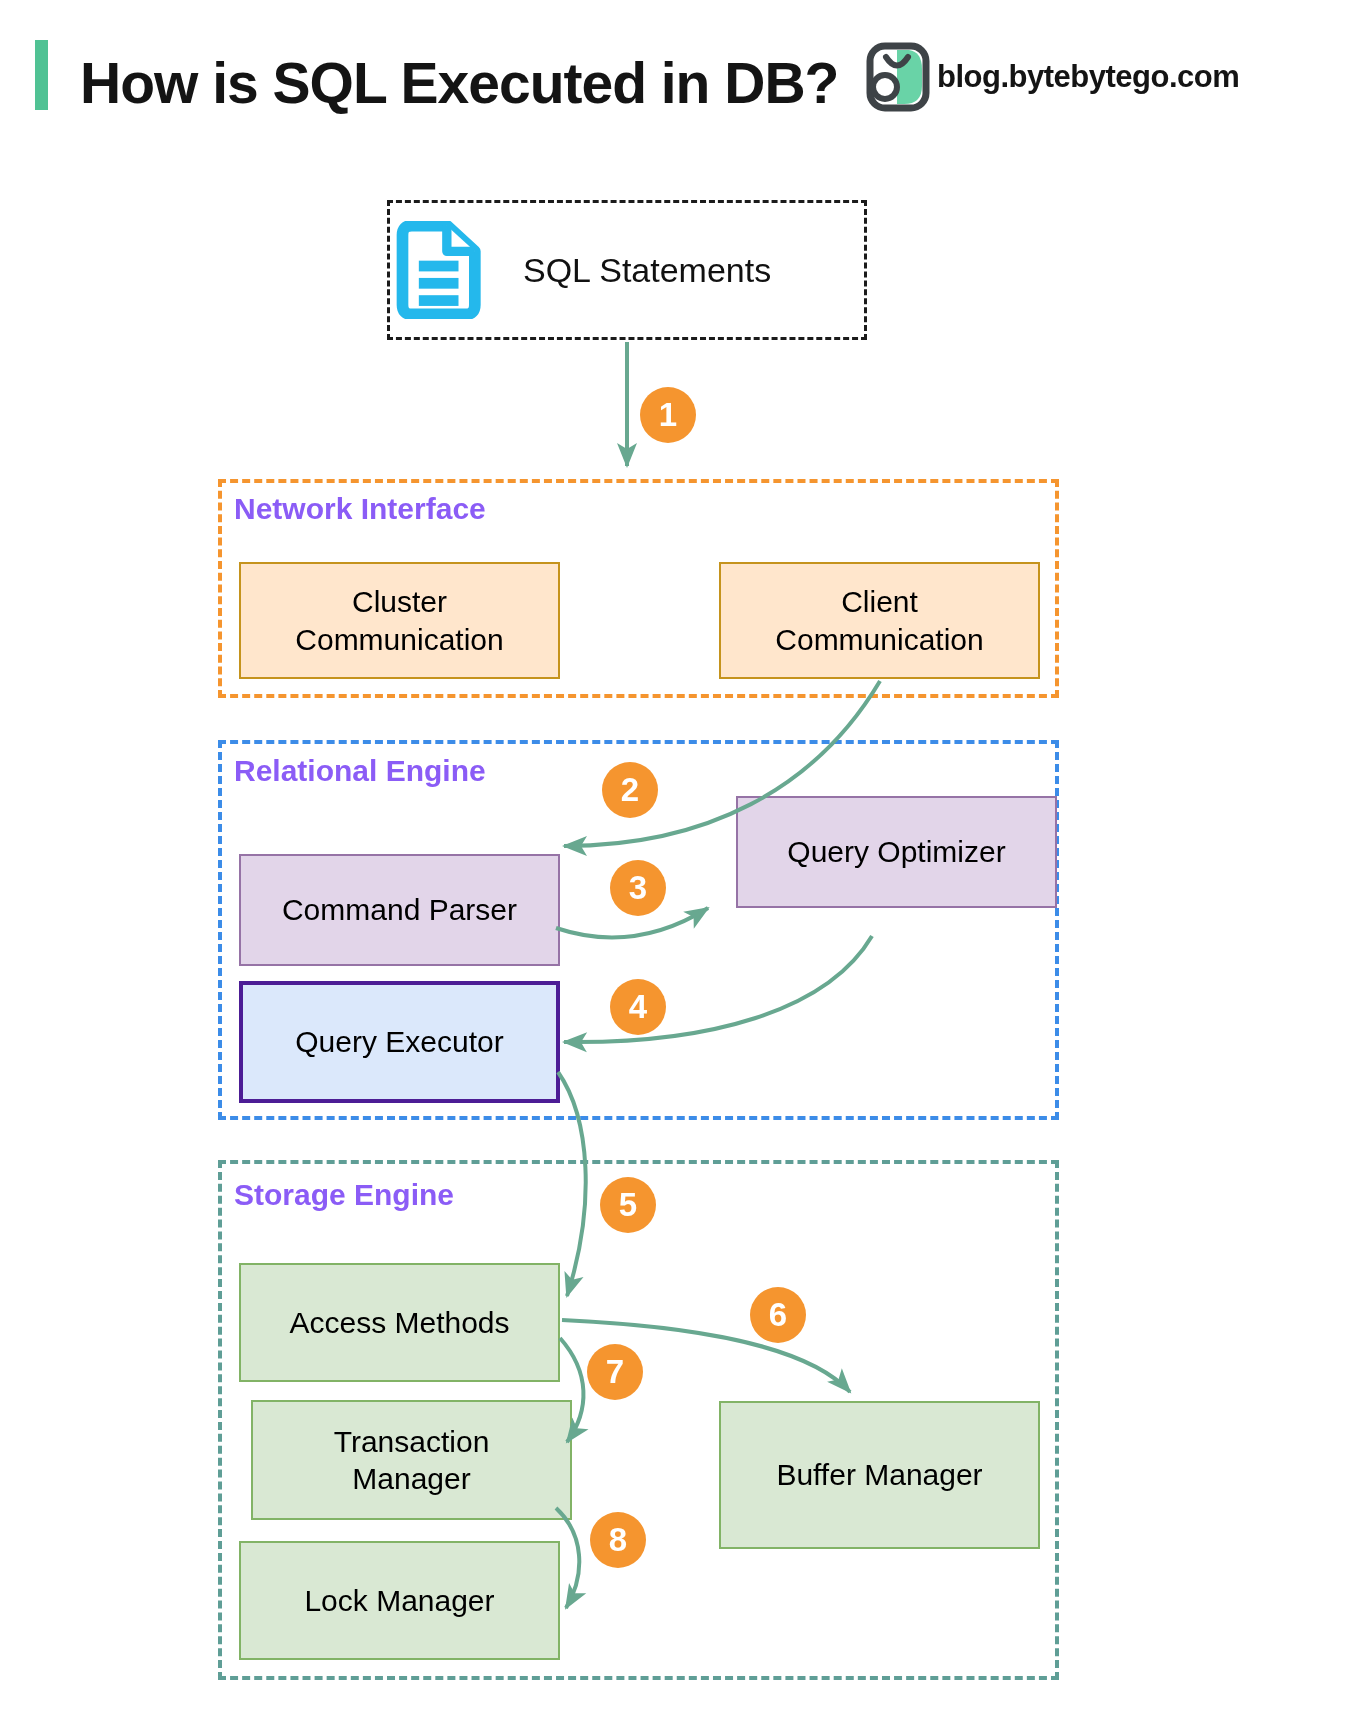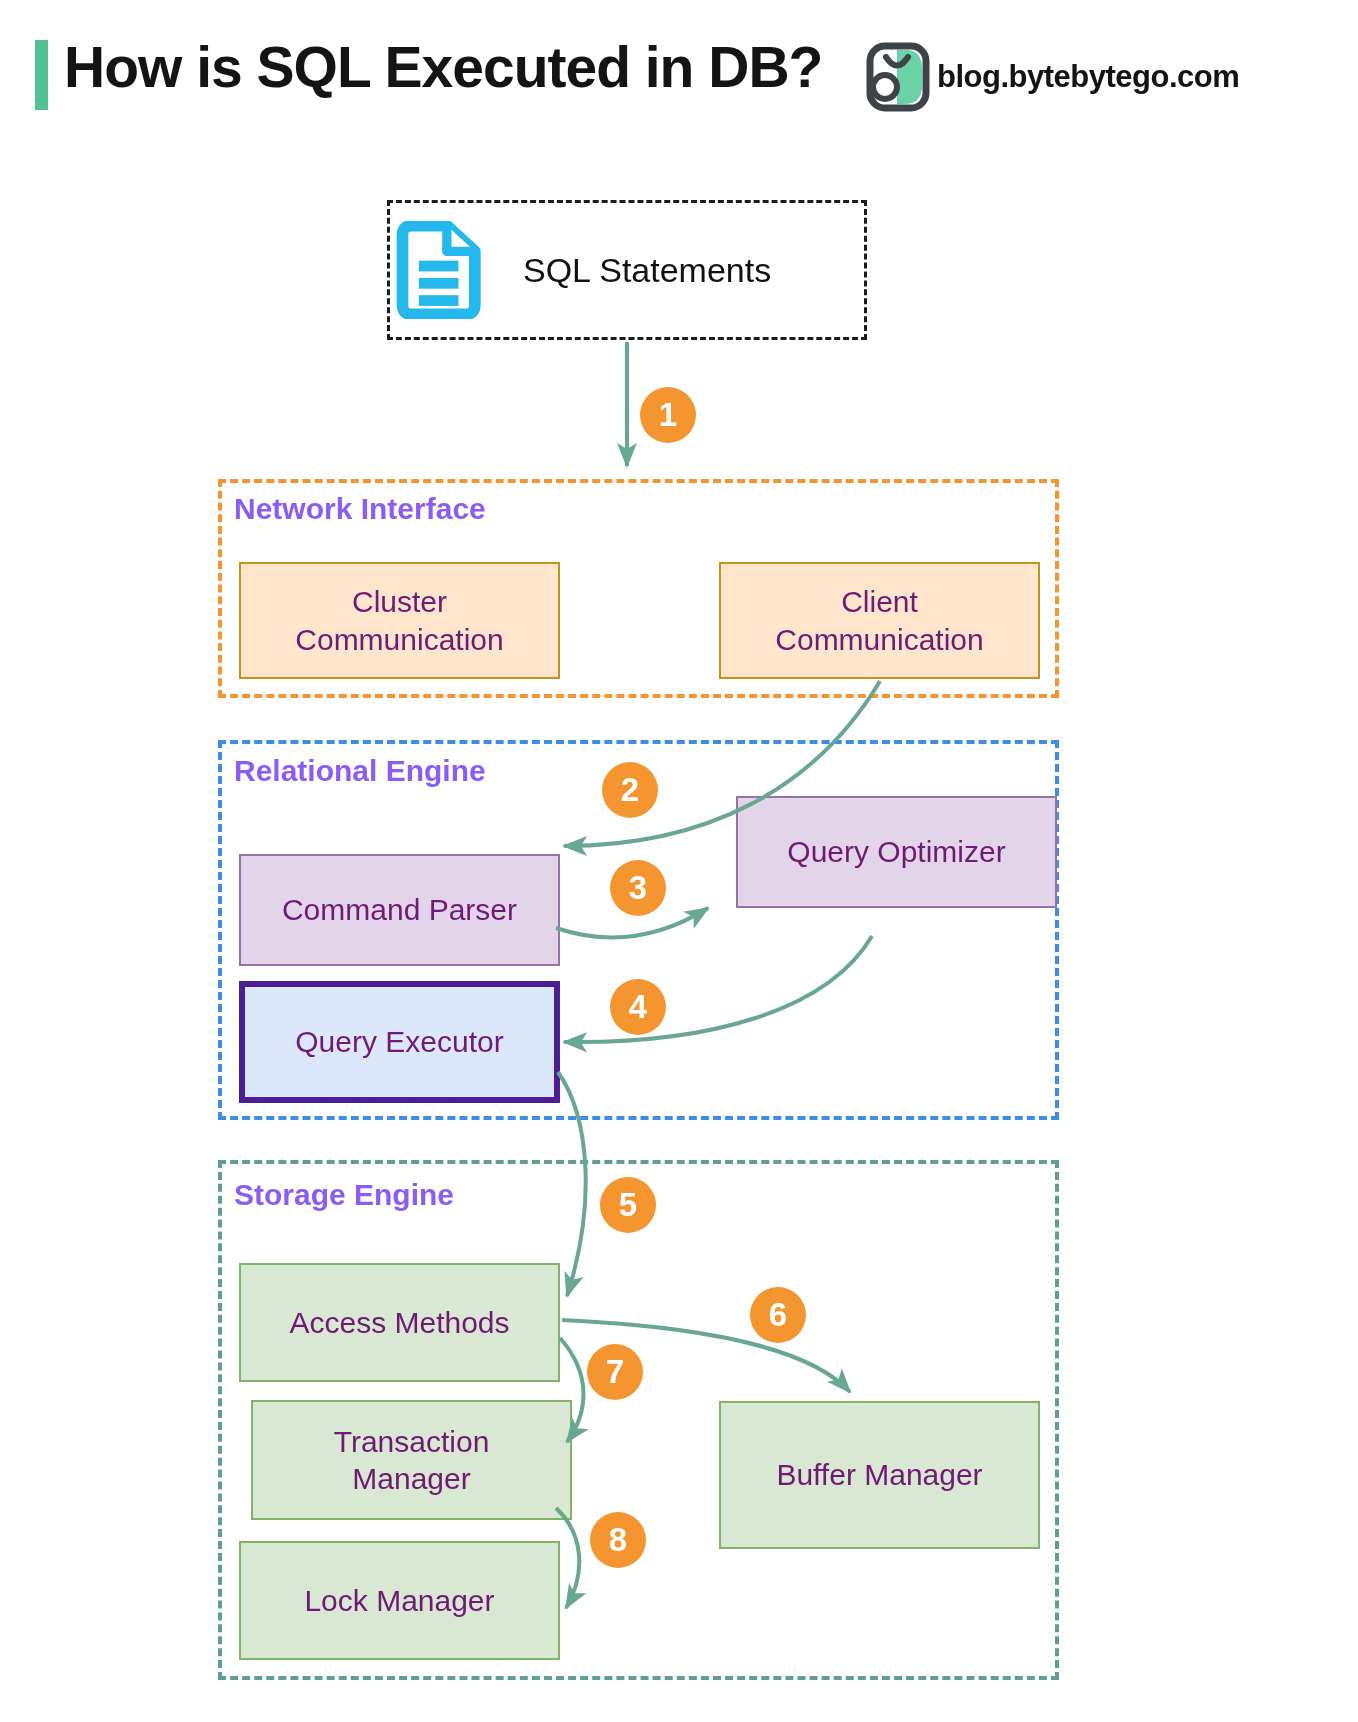--- a/index.html
+++ b/index.html
@@ -3,21 +3,21 @@
 <meta charset="utf-8">
 <style>
   html,body{margin:0;padding:0;background:#ffffff;}
   .canvas{
     position:relative;width:1358px;height:1722px;background:#ffffff;
     font-family:"Liberation Sans", sans-serif;color:#111;overflow:hidden;
   }
   .abs{position:absolute;}
   
   .accent-bar{left:35px;top:40px;width:13px;height:70px;background:#50C294;}
-  .page-title{left:64px;top:34px;margin:0;font-size:57px;font-weight:600;letter-spacing:-1px;color:#141414;}
+  .page-title{left:64px;top:34px;margin:16px;font-size:57px;font-weight:600;letter-spacing:-1px;color:#141414;}
   .brand{left:866px;top:42px;display:flex;align-items:center;gap:7px;}
   .brand-text{font-size:31px;font-weight:700;letter-spacing:-0.5px;color:#141414;}
   
   .sql-box{
     left:387px;top:200px;width:480px;height:140px;box-sizing:border-box;
     border:3px dashed #1b1b1b;background:#fff;display:flex;align-items:center;
     gap:38px;
   }
   .sql-label{font-size:34px;color:#111;}
   
@@ -25,25 +25,25 @@
   .section.network{left:218px;top:479px;width:841px;height:219px;border:4px dashed #F5952F;}
   .section.relational{left:218px;top:740px;width:841px;height:380px;border:4px dashed #3C8CE8;}
   .section.storage{left:218px;top:1160px;width:841px;height:520px;border:4px dashed #5F9E96;}
   .sec-label{font-size:30px;font-weight:700;color:#8b5cf6;}
   .sec-label.network{left:234px;top:492px;}
   .sec-label.relational{left:234px;top:754px;}
   .sec-label.storage{left:234px;top:1178px;}
   
   .node{
     box-sizing:border-box;display:flex;align-items:center;justify-content:center;
-    text-align:center;font-size:30px;line-height:1.25;padding:0 35px;color:#701a75;
+    text-align:center;font-size:30px;line-height:1.25;padding:0 35px;color:#000000;
   }
   .node.orange{background:#FFE6CC;border:2px solid #C5931D;}
   .node.purple{background:#E2D5E9;border:2px solid #9673A6;}
-  .node.blue{background:#DBE8FB;border:6px solid #4c1d95;}
+  .node.blue{background:#DBE8FB;border:4px solid #4c1d95;}
   .node.green{background:#D9E8D3;border:2px solid #82B366;}
   .n-cluster{left:239px;top:562px;width:321px;height:117px;}
   .n-client{left:719px;top:562px;width:321px;height:117px;}
   .n-parser{left:239px;top:822px;width:321px;height:112px;margin-top:32px;}
   .n-optimizer{left:719px;top:796px;width:321px;height:112px;margin-left:17px;}
   .n-executor{left:239px;top:981px;width:321px;height:122px;}
   .n-access{left:239px;top:1263px;width:321px;height:119px;}
   .n-transaction{left:239px;top:1400px;width:321px;height:120px;margin-left:12px;}
   .n-lock{left:239px;top:1541px;width:321px;height:119px;}
   .n-buffer{left:719px;top:1401px;width:321px;height:148px;}

